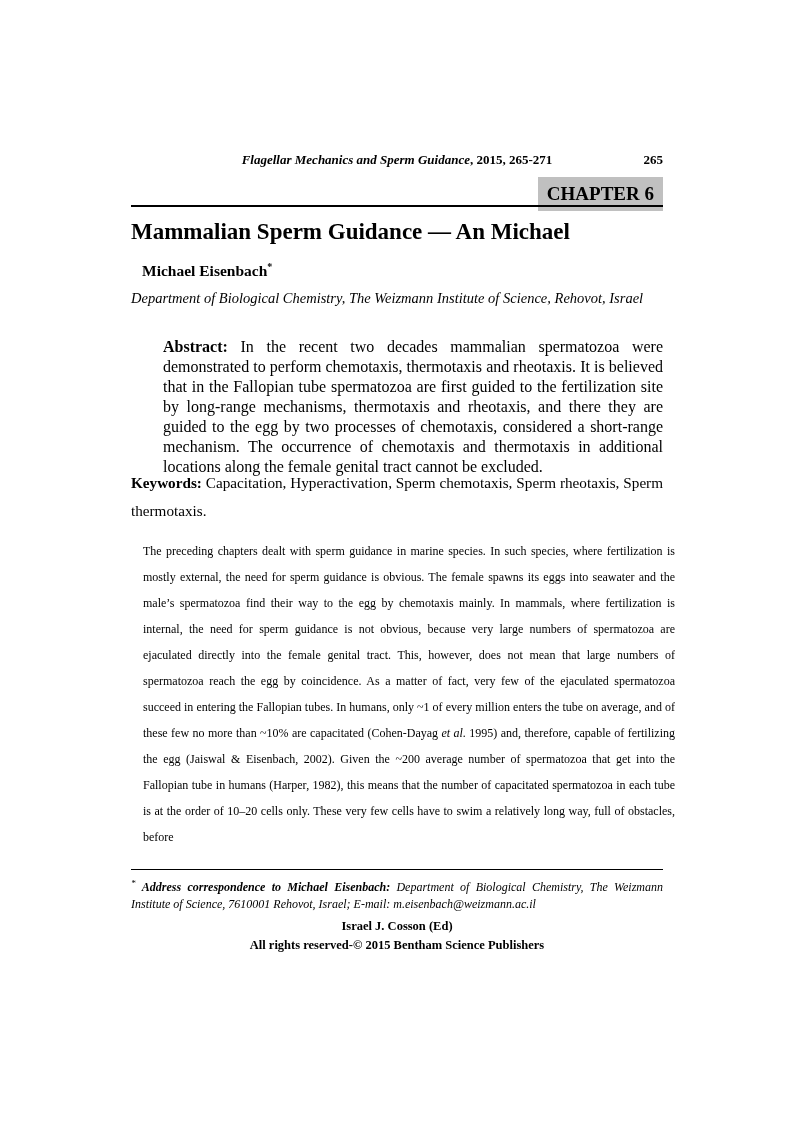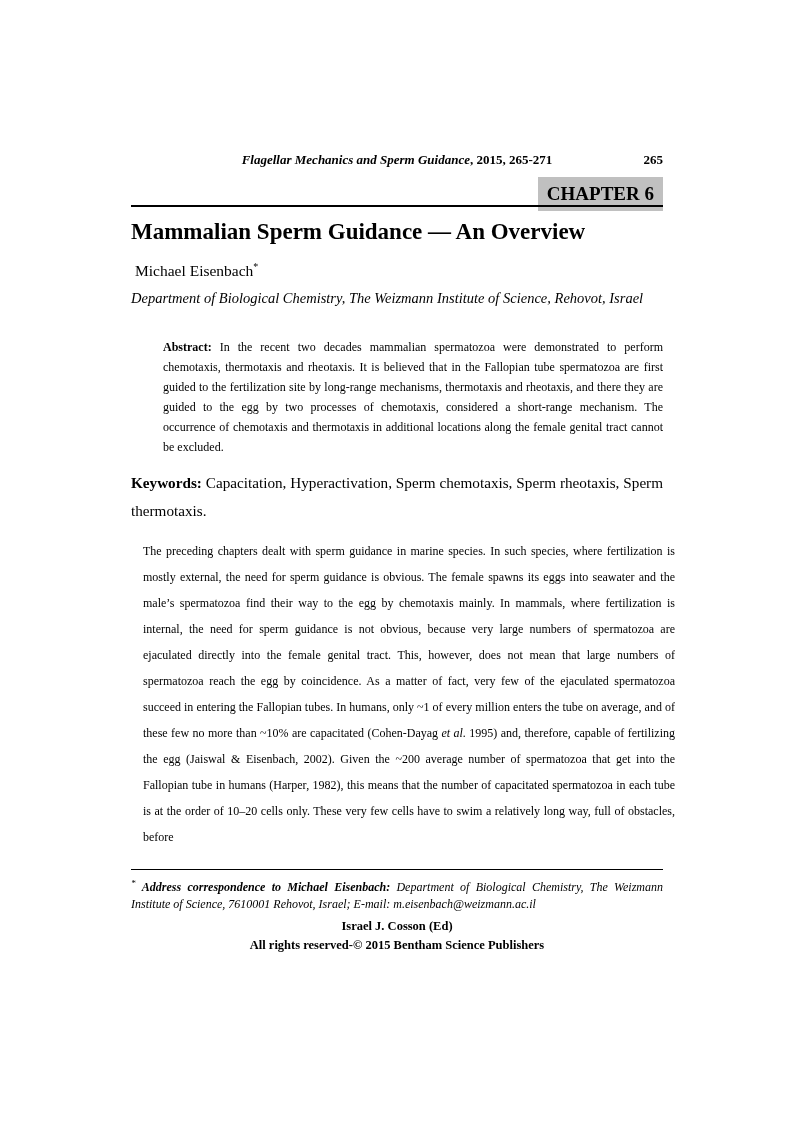--- a/index.html
+++ b/index.html
@@ -59,40 +59,40 @@
     position: absolute;
     top: 219px;
     left: 0;
     width: 100%;
     font-size: 23px;
     font-weight: bold;
   }
   .author {
     position: absolute;
     top: 261px;
-    left: 4px;
+    left: 11px;
     font-size: 15.5px;
-    font-weight: normal;
+    font-weight: bold;
     text-align: center;
   }
   .author sup { font-size: 10px; }
   .affiliation {
     position: absolute;
     top: 290px;
     left: 0;
     width: 100%;
     font-size: 14.5px;
     font-style: italic;
   }
   .abstract {
     position: absolute;
     top: 337px;
     left: 32px;
     width: 500px;
-    font-size: 12px;
+    font-size: 16px;
     line-height: 20px;
     text-align: justify;
   }
   .keywords {
     position: absolute;
     top: 469px;
     left: 0;
     width: 100%;
     font-size: 15.2px;
     line-height: 28px;
@@ -144,21 +144,21 @@
 
     <div class="running-header">
       <span class="hdr-journal">Flagellar Mechanics and Sperm Guidance</span><span>, 2015, 265-271</span>
       <span class="hdr-page">265</span>
     </div>
 
     <div class="chapter-badge">CHAPTER 6</div>
 
     <div class="header-rule"></div>
 
-    <h1 class="page-title">Mammalian Sperm Guidance — An Overview</h1>
+    <h1 class="page-title">Mammalian Sperm Guidance — An Michael</h1>
 
     <div class="author"><span>Michael Eisenbach</span><sup>*</sup></div>
 
     <div class="affiliation">Department of Biological Chemistry, The Weizmann Institute of Science, Rehovot, Israel</div>
 
     <div class="abstract"><b>Abstract:</b><span> In the recent two decades mammalian spermatozoa were demonstrated to perform chemotaxis, thermotaxis and rheotaxis. It is believed that in the Fallopian tube spermatozoa are first guided to the fertilization site by long-range mechanisms, thermotaxis and rheotaxis, and there they are guided to the egg by two processes of chemotaxis, considered a short-range mechanism. The occurrence of chemotaxis and thermotaxis in additional locations along the female genital tract cannot be excluded.</span></div>
 
     <div class="keywords"><b>Keywords:</b><span> Capacitation, Hyperactivation, Sperm chemotaxis, Sperm rheotaxis, Sperm thermotaxis.</span></div>
 
     <div class="body-text"><span>The preceding chapters dealt with sperm guidance in marine species. In such species, where fertilization is mostly external, the need for sperm guidance is obvious. The female spawns its eggs into seawater and the male’s spermatozoa find their way to the egg by chemotaxis mainly. In mammals, where fertilization is internal, the need for sperm guidance is not obvious, because very large numbers of spermatozoa are ejaculated directly into the female genital tract. This, however, does not mean that large numbers of spermatozoa reach the egg by coincidence. As a matter of fact, very few of the ejaculated spermatozoa succeed in entering the Fallopian tubes. In humans, only ~1 of every million enters the tube on average, and of these few no more than ~10% are capacitated (Cohen-Dayag </span><i>et al.</i><span> 1995) and, therefore, capable of fertilizing the egg (Jaiswal &amp; Eisenbach, 2002). Given the ~200 average number of spermatozoa that get into the Fallopian tube in humans (Harper, 1982), this means that the number of capacitated spermatozoa in each tube is at the order of 10–20 cells only. These very few cells have to swim a relatively long way, full of obstacles, before</span></div>

